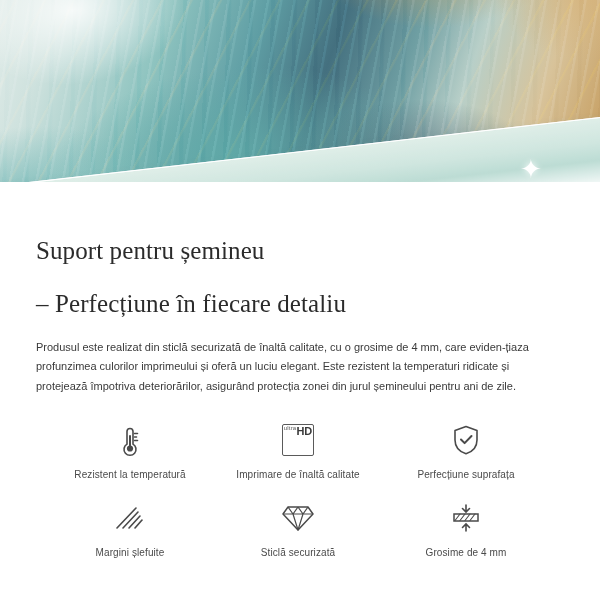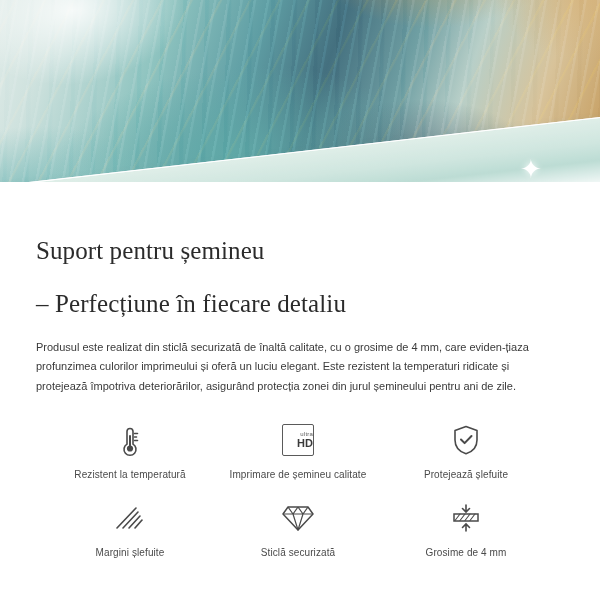--- a/index.html
+++ b/index.html
@@ -154,22 +154,22 @@
     color: #4a4a4a;
     text-align: center;
     letter-spacing: 0.1px;
   }
   .hd-box {
     width: 30px;
     height: 30px;
     border: 1.6px solid #5a5a5a;
     border-radius: 2px;
     display: flex;
-    flex-direction: column;
-    align-items: flex-end;
+    flex-direction: row;
+    align-items: flex-start;
     justify-content: center;
     line-height: 1;
   }
   .hd-box .hd-top {
     font-size: 6px;
     letter-spacing: 0.2px;
     color: #5a5a5a;
   }
   .hd-box .hd-bottom {
     font-size: 11px;
@@ -214,31 +214,31 @@
         <div class="feature-label">Rezistent la temperatură</div>
       </div>
 
       <div class="feature">
         <div class="feature-icon">
           <div class="hd-box">
             <span class="hd-top">ultra</span>
             <span class="hd-bottom">HD</span>
           </div>
         </div>
-        <div class="feature-label">Imprimare de șemineu calitate</div>
+        <div class="feature-label">Imprimare de înaltă calitate</div>
       </div>
 
       <div class="feature">
         <div class="feature-icon">
           <svg width="32" height="34" viewBox="0 0 32 34" fill="none" stroke="#4a4a4a" stroke-width="1.6" stroke-linejoin="round">
             <path d="M16 3.5l11 4v9.5c0 7.2-4.7 11.8-11 13.8-6.3-2-11-6.6-11-13.8V7.5l11-4z"></path>
             <path d="M11 16.5l3.6 3.6L21.5 13" stroke-width="2" stroke-linecap="round"></path>
           </svg>
         </div>
-        <div class="feature-label">Protejează șlefuite</div>
+        <div class="feature-label">Perfecțiune suprafața</div>
       </div>
 
       <div class="feature">
         <div class="feature-icon">
           <svg width="34" height="30" viewBox="0 0 34 30" fill="none" stroke="#4a4a4a" stroke-width="1.6" stroke-linecap="round">
             <path d="M4 25L23 5"></path>
             <path d="M10 25L25 9"></path>
             <path d="M16 25L27 13"></path>
             <path d="M22 25L29 17"></path>
           </svg>

